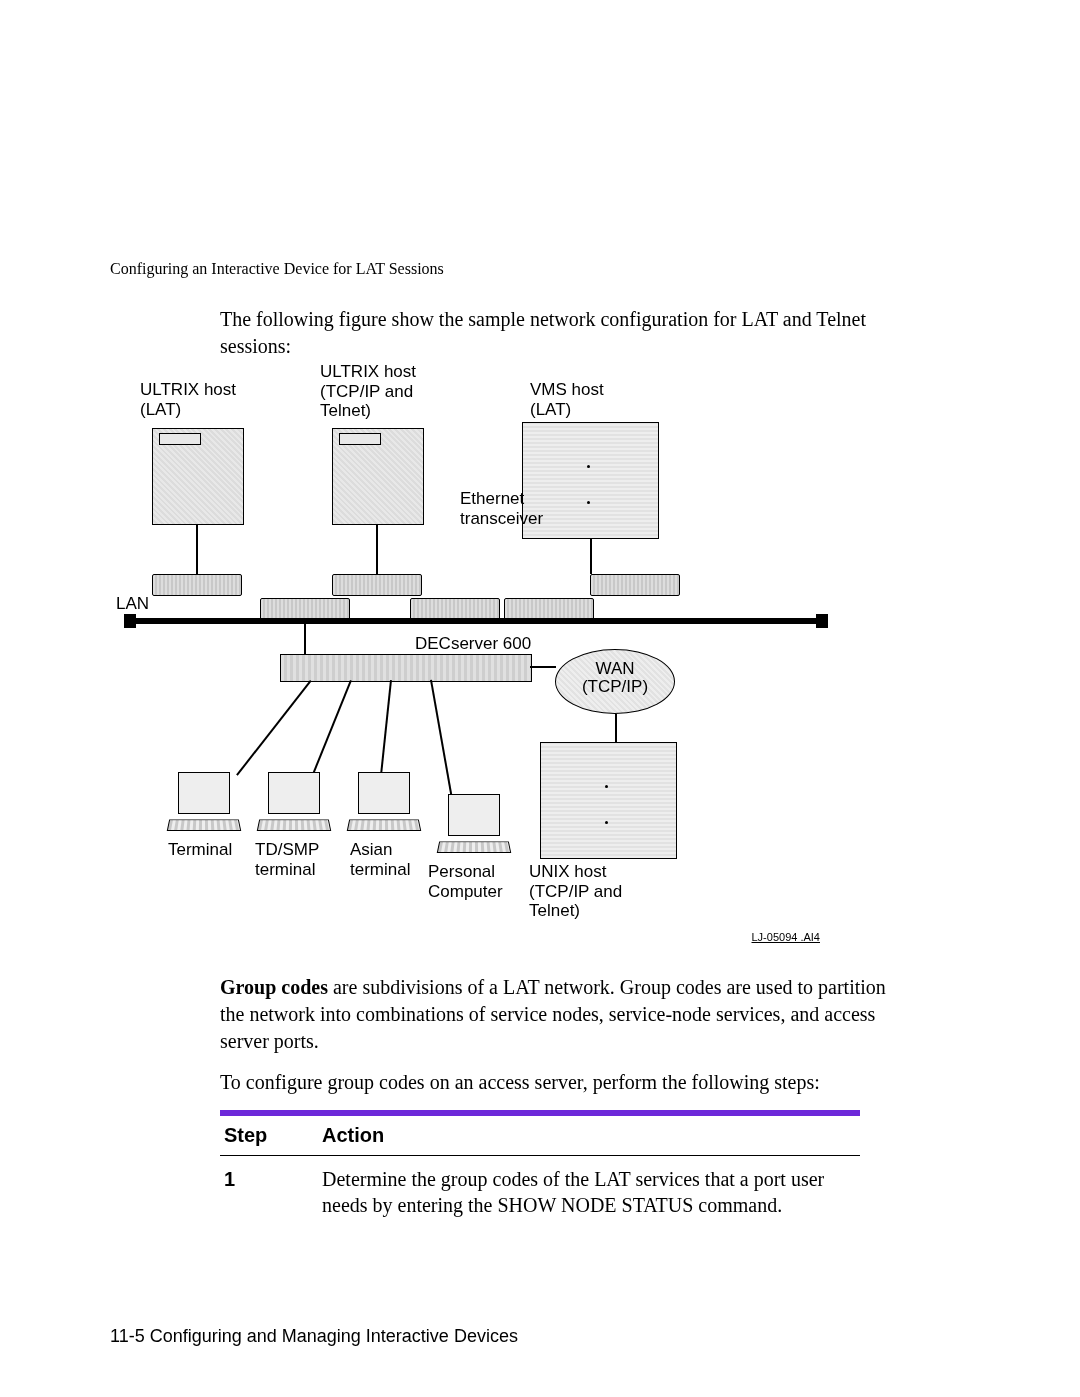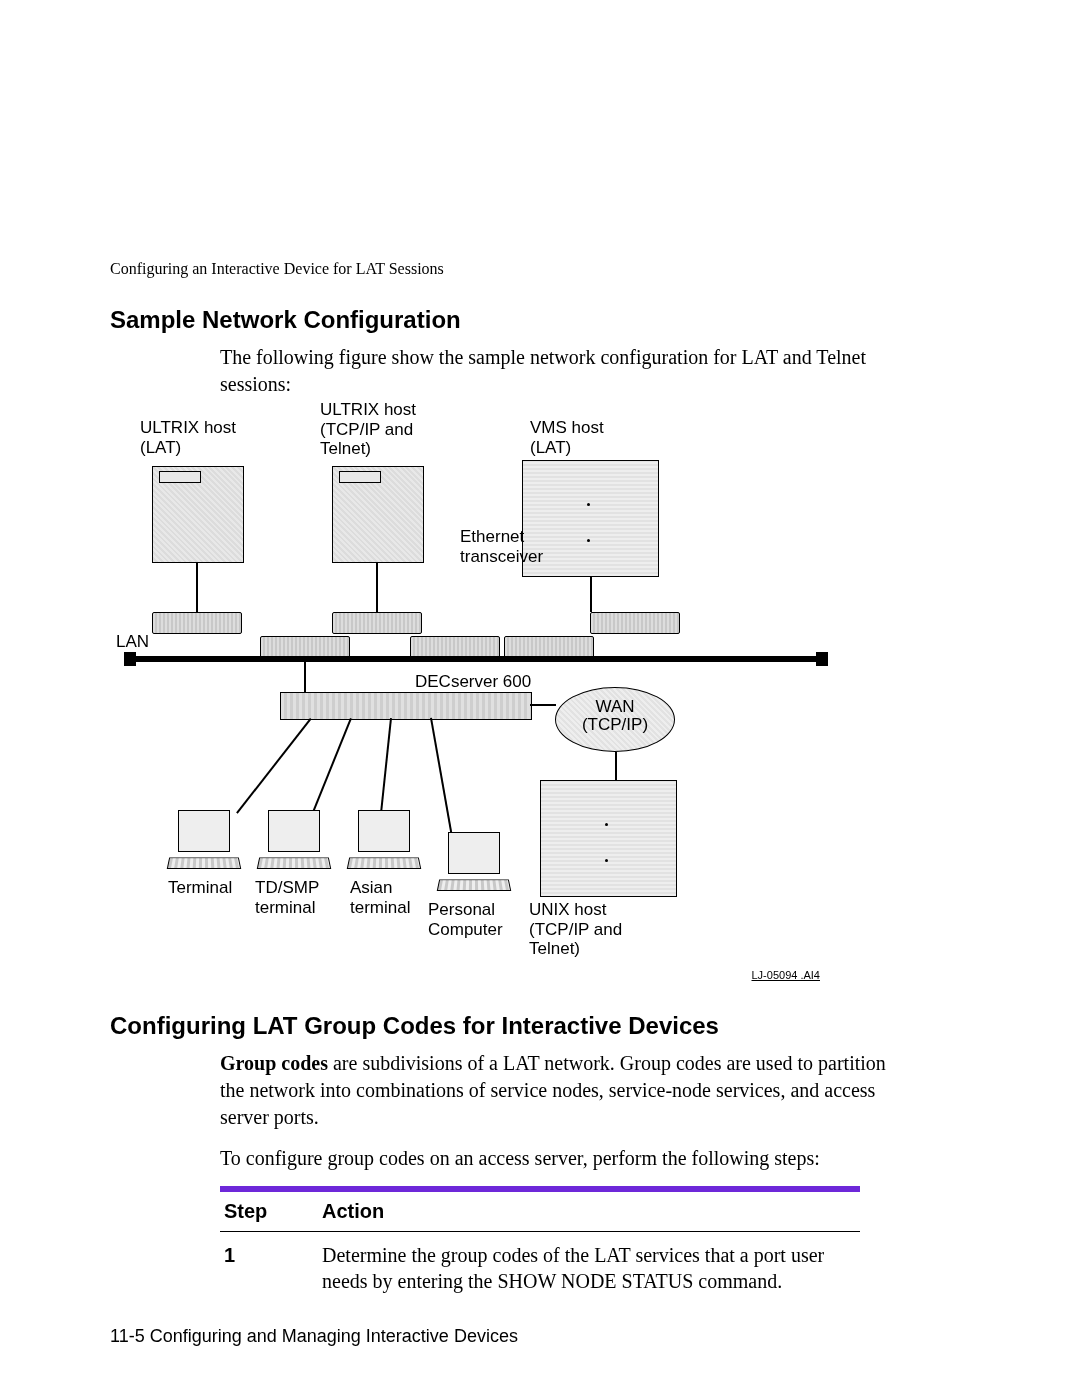--- a/index.html
+++ b/index.html
@@ -142,21 +142,20 @@
     font-size: 18px;
   }
 </style>
 </head>
 <body>
 
 <div class="page">
 
   <div class="breadcrumb">Configuring an Interactive Device for LAT Sessions</div>
 
-  <div class="h2">Sample Network Configuration</div>
 
   <div class="body-indent">
     <div class="body-text">The following figure show the sample network configuration for LAT and Telnet sessions:</div>
   </div>
 
   <div class="diagram">
 
     <div class="dlabel" style="left:30px; top:6px;">ULTRIX host<br>(LAT)</div>
     <div class="dlabel" style="left:210px; top:-12px;">ULTRIX host<br>(TCP/IP and<br>Telnet)</div>
     <div class="dlabel" style="left:420px; top:6px;">VMS host<br>(LAT)</div>
@@ -228,21 +227,20 @@
 
     <div class="dlabel" style="left:58px;  top:466px;">Terminal</div>
     <div class="dlabel" style="left:145px; top:466px;">TD/SMP<br>terminal</div>
     <div class="dlabel" style="left:240px; top:466px;">Asian<br>terminal</div>
     <div class="dlabel" style="left:318px; top:488px;">Personal<br>Computer</div>
     <div class="dlabel" style="left:419px; top:488px;">UNIX host<br>(TCP/IP and<br>Telnet)</div>
 
     <div class="figref">LJ-05094 .AI4</div>
   </div>
 
-  <div class="h2">Configuring LAT Group Codes for Interactive Devices</div>
 
   <div class="body-indent">
     <div class="body-text">
       <span class="bold-run">Group codes</span><span> are subdivisions of a LAT network. Group codes are used to partition the network into combinations of service nodes, service-node services, and access server ports.</span>
     </div>
     <div class="body-text">To configure group codes on an access server, perform the following steps:</div>
   </div>
 
   <table class="steps-table">
     <thead>

